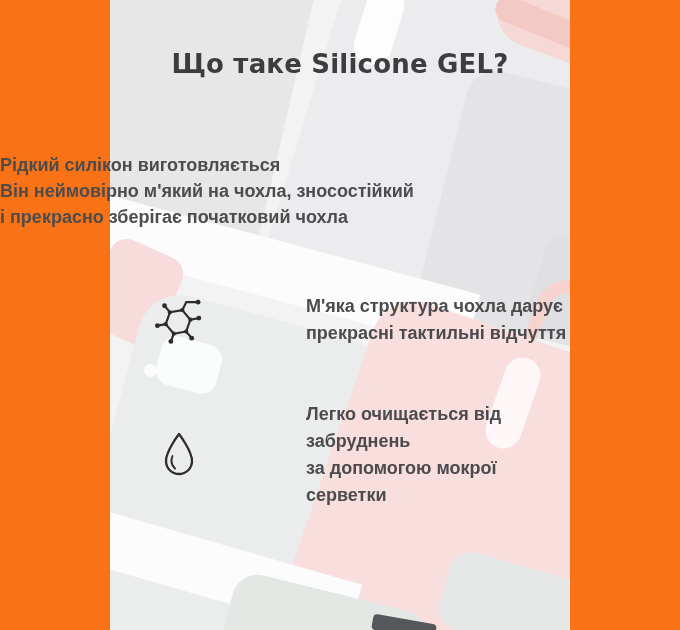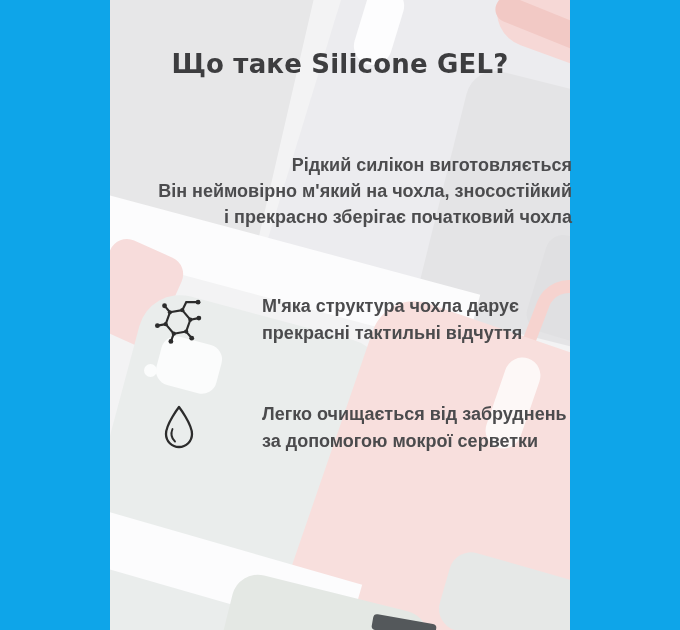--- a/index.html
+++ b/index.html
@@ -1,17 +1,17 @@
 <!DOCTYPE html>
 <html><head>
 <meta charset="utf-8">
 <style>
   html,body{margin:0;padding:0;background:#fff;}
   .canvas{
-    position:relative;width:680px;height:630px;overflow:hidden;background:#0ea5e9;
+    position:relative;width:680px;height:630px;overflow:hidden;background:#f97316;
     font-family:"Liberation Sans", sans-serif;
   }
   
   .collage{
     position:absolute;left:110px;top:0;width:460px;height:630px;
     background:#f3f3f4;overflow:hidden;
   }
   .case{position:absolute;border-radius:36px;}
   .c-gray-tl{left:-30px;top:-70px;width:210px;height:320px;transform:rotate(13deg);background:#e7e7e8;}
   .c-light-tc{left:200px;top:-90px;width:250px;height:420px;transform:rotate(17deg);background:#ececef;}
@@ -36,26 +36,26 @@
   .c-dark-sliver{left:262px;top:619px;width:64px;height:16px;transform:rotate(10deg);background:#54585b;border-radius:4px;}
 
   
   .content{position:absolute;left:0;top:0;width:680px;height:630px;}
   .title{
     position:absolute;top:48px;left:0;width:680px;text-align:center;
     font-family:"DejaVu Sans", sans-serif;
     font-size:26px;font-weight:800;color:#3d3d3f;line-height:33px;letter-spacing:.2px;
   }
   .intro{
-    position:absolute;top:152px;left:0;width:572px;text-align:right;
+    position:absolute;top:152px;left:0;width:572px;text-align:left;
     font-size:18px;font-weight:600;color:#4c4c4e;line-height:26px;
   }
   .intro span{display:block;}
   .feature{
-    position:absolute;left:150px;width:430px;display:flex;align-items:center;
+    position:absolute;left:150px;width:430px;display:flex;align-items:center;gap:44px;
   }
   .f1{top:293px;}
   .f2{top:401px;}
   .f3{top:511px;}
   .icon-box{width:58px;min-width:58px;display:flex;justify-content:center;align-items:center;margin-right:54px;}
   .f-text{font-size:18px;font-weight:600;color:#4b4b4d;line-height:27px;text-align:left;}
   .f-text span{display:block;}
   svg{display:block;}
 </style>
 </head>

